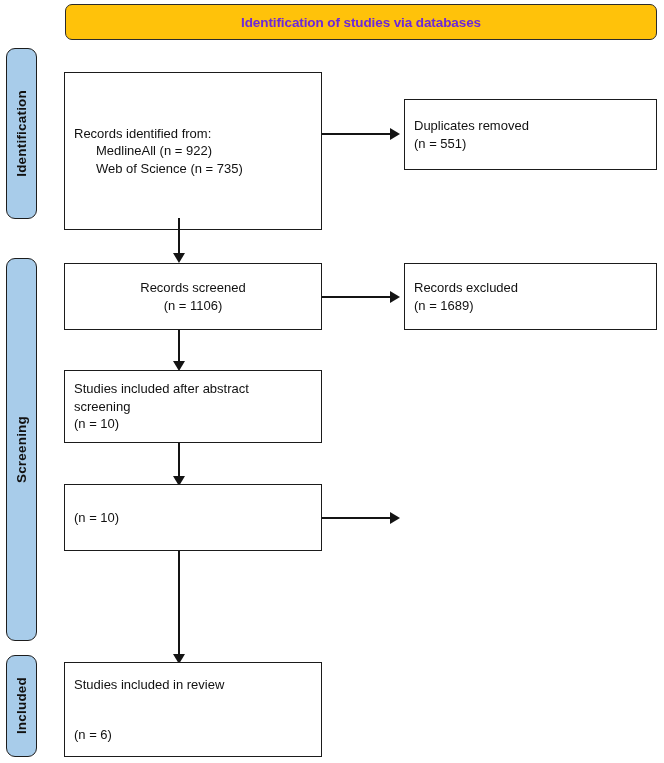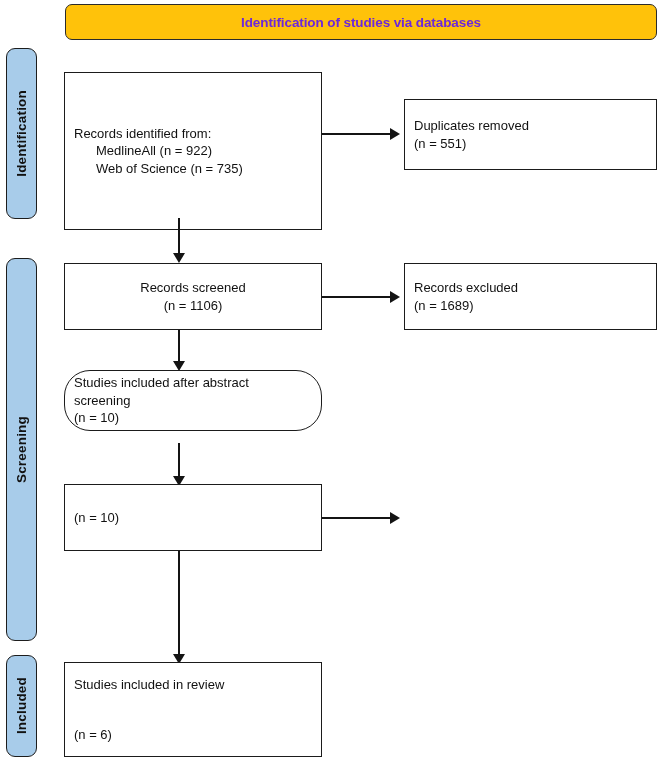--- a/index.html
+++ b/index.html
@@ -151,21 +151,21 @@
     <div class="line">Records excluded</div>
     <div class="line">(n = 1689)</div>
   </div>
 
   <div class="conn h" style="left:322px; top:296px; width:68px;"></div>
   <div class="arrowhead right" style="left:390px; top:291px;"></div>
 
   <div class="conn v" style="left:178px; top:330px; height:33px;"></div>
   <div class="arrowhead down" style="left:173px; top:361px;"></div>
 
-  <div class="node" style="left:64px; top:370px; width:258px; height:61px;border-radius:26px;">
+  <div class="node" style="left:64px; top:370px; width:258px; height:73px;">
     <div class="line">Studies included after abstract</div>
     <div class="line">screening</div>
     <div class="line">(n = 10)</div>
   </div>
 
   <div class="conn v" style="left:178px; top:443px; height:35px;"></div>
   <div class="arrowhead down" style="left:173px; top:476px;"></div>
 
   <div class="node" style="left:64px; top:484px; width:258px; height:67px;">
     <div class="line">(n = 10)</div>

